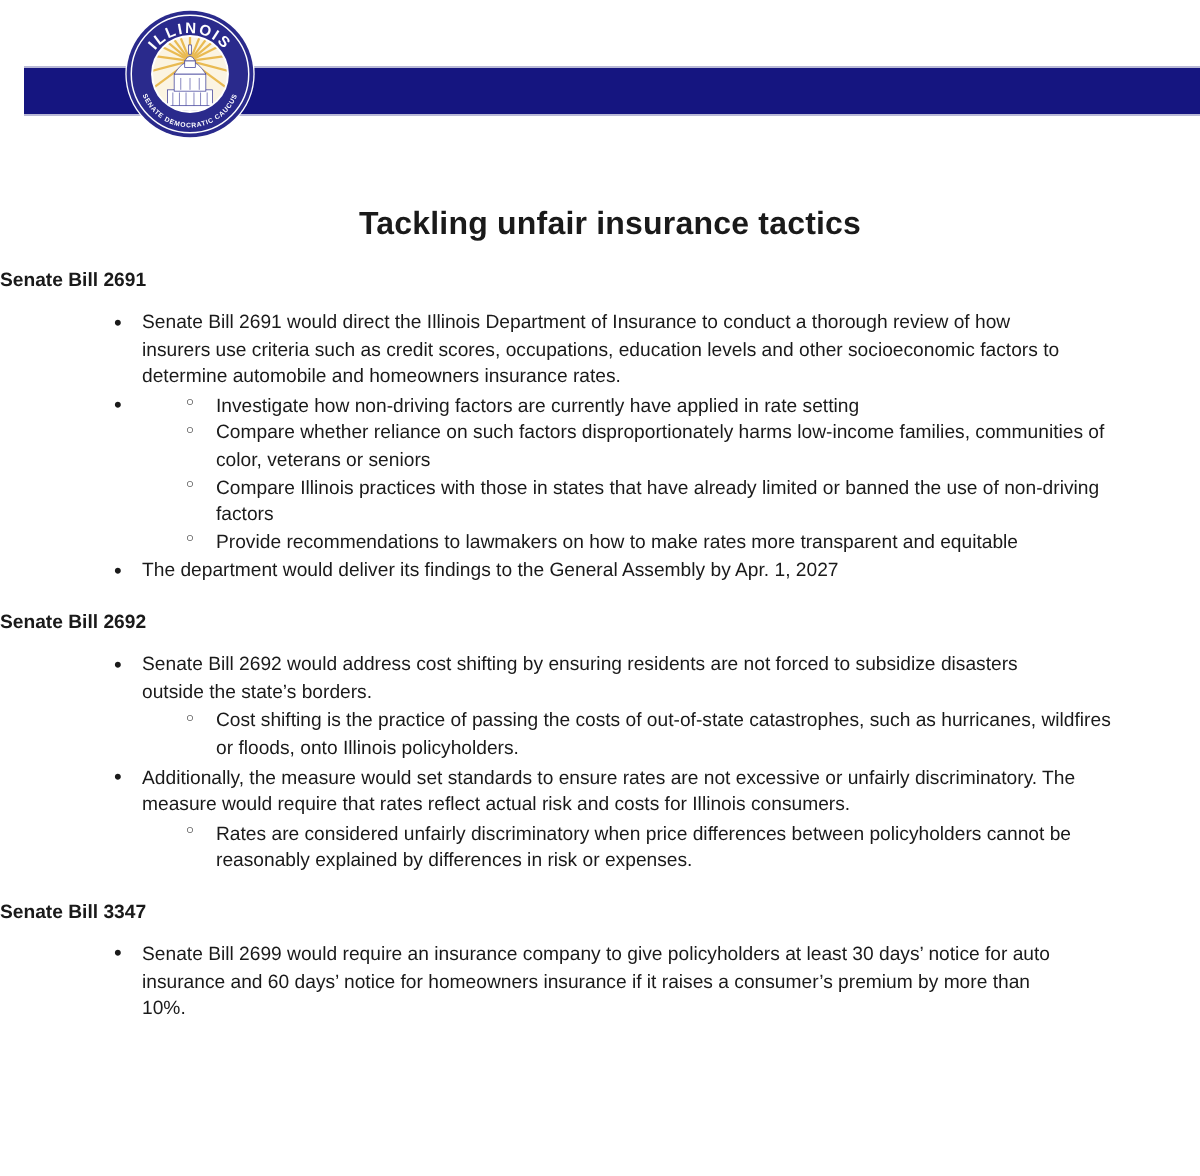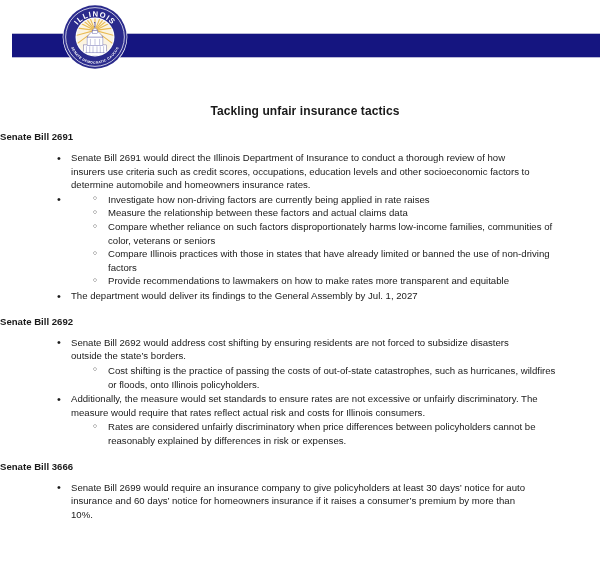--- a/index.html
+++ b/index.html
@@ -41,21 +41,21 @@
     z-index: 5;
   }
 
   
   .doc {
     padding: 0 0 0 0;
   }
   .doc-title {
     text-align: center;
     font-weight: bold;
-    font-size: 12px;
+    font-size: 16px;
     letter-spacing: 0.1px;
     margin: 16px 0 0 0;
     padding-left: 10px;
   }
 
   .section {
     margin-top: 13px;
   }
   .section-heading {
     font-weight: bold;
@@ -175,40 +175,39 @@
 </div>
 
 <div class="doc">
   <div class="doc-title">Tackling unfair insurance tactics</div>
   <div id="sections-root">
       <div class="section">
         <div class="section-heading">Senate Bill 2691</div>
         <ul class="lvl1">
           <li class="bullet"><span>Senate Bill 2691 would direct the Illinois Department of Insurance to conduct a thorough review of how insurers use criteria such as credit scores, occupations, education levels and other socioeconomic factors to determine automobile and homeowners insurance rates.</span></li>
           <li class="bullet"><ul class="lvl2">
-              <li class="subbullet">Investigate how non-driving factors are currently being applied in rate raises</li>
-              <li class="subbullet">Measure the relationship between these factors and actual claims data</li>
+              <li class="subbullet">Investigate how non-driving factors are currently have applied in rate setting</li>
               <li class="subbullet">Compare whether reliance on such factors disproportionately harms low-income families, communities of color, veterans or seniors</li>
               <li class="subbullet">Compare Illinois practices with those in states that have already limited or banned the use of non-driving factors</li>
               <li class="subbullet">Provide recommendations to lawmakers on how to make rates more transparent and equitable</li>
             </ul></li>
-          <li class="bullet"><span>The department would deliver its findings to the General Assembly by Jul. 1, 2027</span></li>
+          <li class="bullet"><span>The department would deliver its findings to the General Assembly by Apr. 1, 2027</span></li>
         </ul>
       </div>
       <div class="section">
         <div class="section-heading">Senate Bill 2692</div>
         <ul class="lvl1">
           <li class="bullet"><span>Senate Bill 2692 would address cost shifting by ensuring residents are not forced to subsidize disasters outside the state’s borders.</span><ul class="lvl2">
               <li class="subbullet">Cost shifting is the practice of passing the costs of out-of-state catastrophes, such as hurricanes, wildfires or floods, onto Illinois policyholders.</li>
             </ul></li>
           <li class="bullet"><span>Additionally, the measure would set standards to ensure rates are not excessive or unfairly discriminatory. The measure would require that rates reflect actual risk and costs for Illinois consumers.</span><ul class="lvl2">
               <li class="subbullet">Rates are considered unfairly discriminatory when price differences between policyholders cannot be reasonably explained by differences in risk or expenses.</li>
             </ul></li>
         </ul>
       </div>
       <div class="section">
-        <div class="section-heading">Senate Bill 3666</div>
+        <div class="section-heading">Senate Bill 3347</div>
         <ul class="lvl1">
           <li class="bullet"><span>Senate Bill 2699 would require an insurance company to give policyholders at least 30 days’ notice for auto insurance and 60 days’ notice for homeowners insurance if it raises a consumer’s premium by more than 10%.</span></li>
         </ul>
       </div>
     </div>
 </div>
 
 </body></html>

